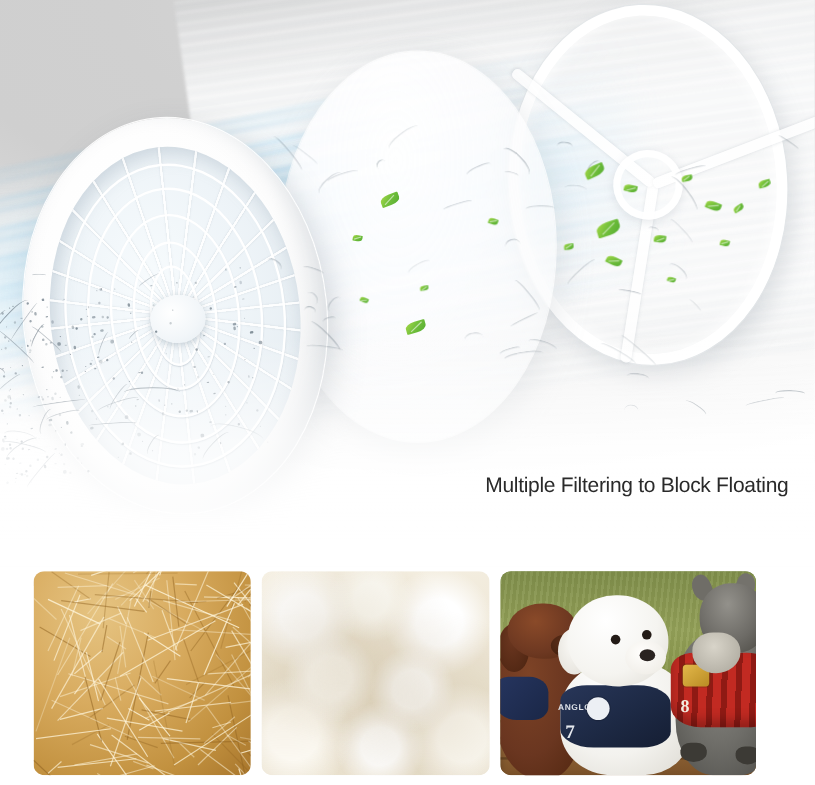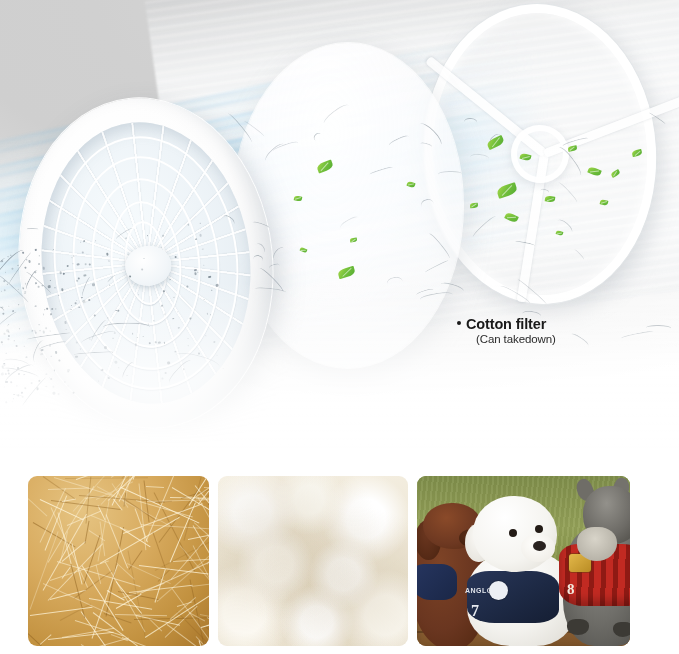--- a/index.html
+++ b/index.html
@@ -632,29 +632,23 @@
       <div class="hair" style="position: absolute; width: 30.0517px; height: 11.7535px; left: 415.293px; top: 129.034px; transform: rotate(45.3344deg); opacity: 0.6;"></div>
       <div class="hair" style="position: absolute; width: 15.0108px; height: 10.144px; left: 271.624px; top: 249.044px; transform: rotate(-51.2353deg); opacity: 0.44;"></div>
       <div class="hair" style="position: absolute; width: 26.3588px; height: 3.4512px; left: 423.789px; top: 264.703px; transform: rotate(-26.6013deg); opacity: 0.4;"></div>
       <div class="hair" style="position: absolute; width: 14.0957px; height: 3.67504px; left: 571.786px; top: 252.676px; transform: rotate(45.9031deg); opacity: 0.23;"></div>
       <div class="hair" style="position: absolute; width: 18.2215px; height: 4.81555px; left: 415.617px; top: 289.631px; transform: rotate(-17.0555deg); opacity: 0.46;"></div>
       <div class="hair" style="position: absolute; width: 18.7361px; height: 9.87272px; left: 555.282px; top: 222.234px; transform: rotate(41.1896deg); opacity: 0.41;"></div>
       <div class="hair" style="position: absolute; width: 25.6397px; height: 3.84657px; left: 240.779px; top: 127.152px; transform: rotate(37.3051deg); opacity: 0.23;"></div>
       <div class="hair" style="position: absolute; width: 18.9321px; height: 7.73708px; left: 522.11px; top: 311.052px; transform: rotate(7.95765deg); opacity: 0.45;"></div>
     </div>
 
-  <div class="callout">
-    <div class="row">
-      <span class="dot"></span>
-      <span class="title">Cotton filter</span>
-    </div>
-    <div class="sub">(Can takedown)</div>
-  </div>
 
   <div class="copy">
+    <div class="p">Multiple Filtering to Block Floating</div>
   </div>
 
   <div class="strip">
 
     <div class="panel p1">
       <div class="fur"></div>
       <div class="fur-strands" id="furstrands">
           <div class="strand" style="left: 71.2788px; top: 169.726px; width: 31.1598px; transform: rotate(-15.7422deg); opacity: 0.61;"></div>
           <div class="strand dk" style="left: 5.39167px; top: 46.1918px; width: 48.7479px; transform: rotate(30.1989deg); opacity: 0.92;"></div>
           <div class="strand" style="left: 138.94px; top: 147.75px; width: 82.9471px; transform: rotate(36.7882deg); opacity: 0.62;"></div>

